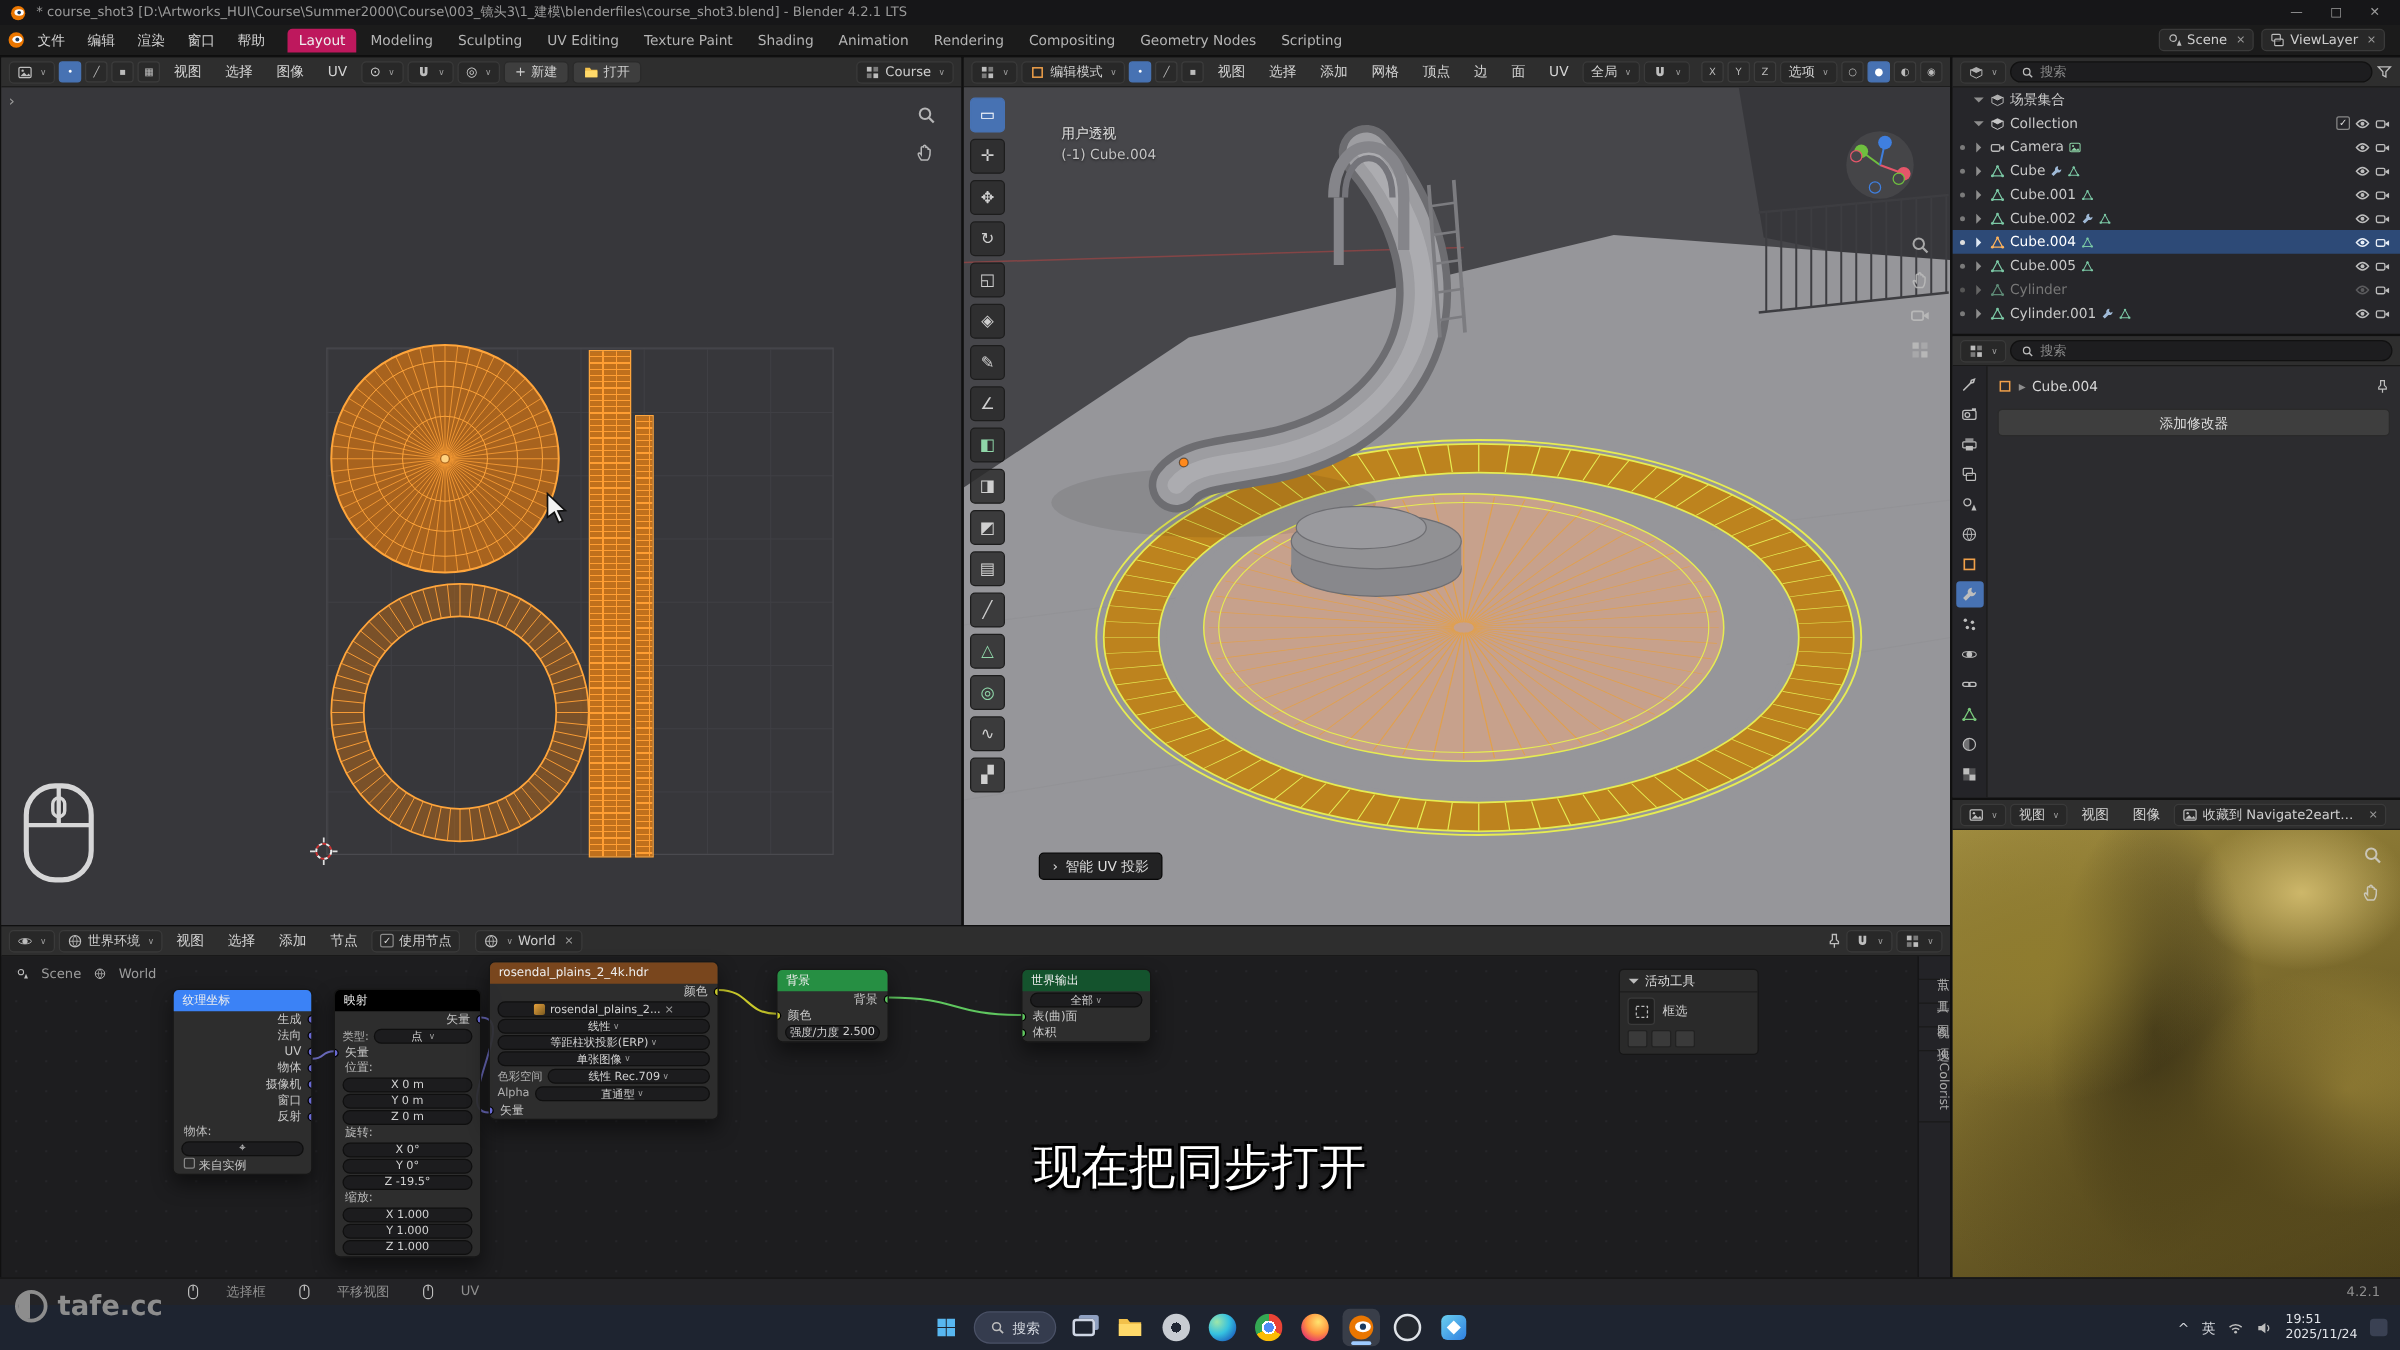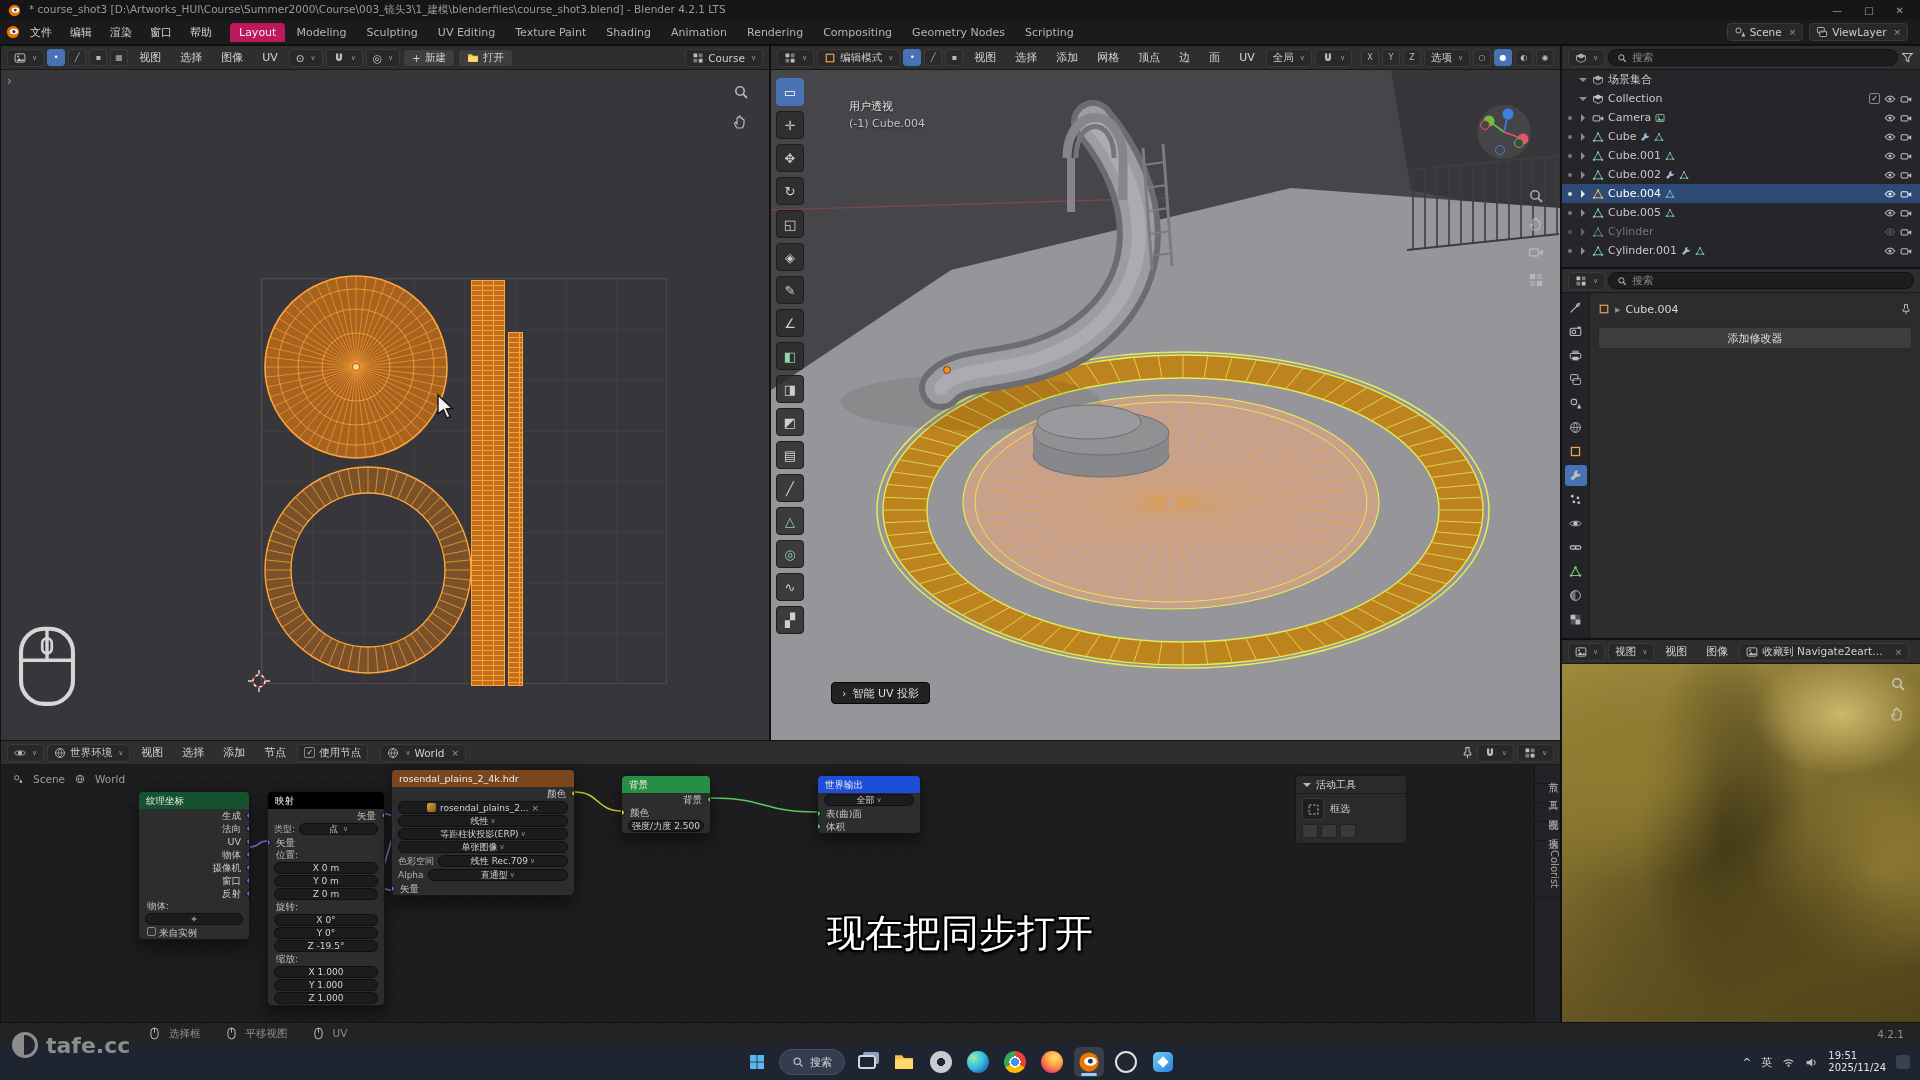--- a/index.html
+++ b/index.html
@@ -96,21 +96,21 @@
 .s-vec{background:#6a6ad4}.s-col{background:#c9c92b}.s-shd{background:#5fc75f}
 .thumb{width:9px;height:9px;border-radius:2px;background:linear-gradient(135deg,#e8a23c,#7a5a20);flex:none}
 .ntool{position:absolute;background:#2b2b2bee;border:1px solid #161616;border-radius:4px;font-size:10px;color:#cfcfcf}
 .ntool-h{display:flex;align-items:center;gap:4px;height:18px;padding:0 6px;border-bottom:1px solid #1c1c1c;color:#ddd}
 .ntool-b{display:flex;align-items:center;gap:6px;padding:4px 6px}
 .toolbox{width:22px;height:22px;background:#1e1e1e;border:1px solid #3a3a3a;border-radius:3px;display:flex;align-items:center;justify-content:center;color:#9fc0e8}
 .ntool-r{display:flex;gap:3px;padding:0 6px 5px}
 .mini{width:16px;height:14px;background:#3a3a3a;border:1px solid #222;border-radius:2px}
 
 .statusbar{position:absolute;left:0;top:1022px;width:1920px;height:22px;background:#232326;border-top:1px solid #141414;display:flex;align-items:center;gap:26px;padding-left:150px;color:#8f8f8f;font-size:10.5px}
-.hint{display:flex;gap:10px}
+.hint{display:flex;gap:22px}
 .version{margin-left:auto;padding-right:16px;color:#8f8f8f}
 
 .taskbar{position:absolute;left:0;top:1044px;width:1920px;height:36px;background:#202633f2;display:flex;align-items:center}
 .tb-center{position:absolute;left:50%;transform:translateX(-50%);display:flex;align-items:center;gap:7px}
 .tico{position:relative;width:30px;height:30px;border-radius:6px;display:flex;align-items:center;justify-content:center}
 .tico.active{background:#ffffff1f}
 .tico .ind{position:absolute;bottom:1px;left:7px;width:16px;height:3px;border-radius:2px;background:#9ecbff}
 .tsearch{display:flex;align-items:center;gap:6px;background:#3a4153d9;border:1px solid #4a5166;border-radius:14px;height:26px;padding:0 12px;color:#d3d7de;font-size:11px}
 .circ{width:22px;height:22px;border-radius:50%}
 .tb-tray{position:absolute;right:10px;display:flex;align-items:center;gap:10px;color:#d6d9de;font-size:11px}
@@ -1028,21 +1028,21 @@
     </div>
 
     <svg width="1559" height="281" style="position:absolute;left:0;top:0;pointer-events:none">
       <path d="M249,106 C259,106 256,100 266,100" stroke="#7a7ad8" stroke-width="1.6" fill="none"></path>
       <path d="M384,73 C414,73 360,149 390,149" stroke="#7a7ad8" stroke-width="1.6" fill="none"></path>
       <path d="M574,51 C598,51 596,70 620,70" stroke="#c9c92b" stroke-width="1.6" fill="none"></path>
       <path d="M710,57 C766,57 760,71 816,71" stroke="#5fc75f" stroke-width="1.6" fill="none"></path>
     </svg>
 
     <div class="node" style="left:137px;top:50px;width:112px">
-      <div class="nhead" style="background:#14532d">纹理坐标</div>
+      <div class="nhead" style="background:#3b82f6">纹理坐标</div>
       <div class="nrow r"><span>生成</span><span class="sock r s-vec"></span></div>
       <div class="nrow r"><span>法向</span><span class="sock r s-vec"></span></div>
       <div class="nrow r"><span>UV</span><span class="sock r s-vec"></span></div>
       <div class="nrow r"><span>物体</span><span class="sock r s-vec"></span></div>
       <div class="nrow r"><span>摄像机</span><span class="sock r s-vec"></span></div>
       <div class="nrow r"><span>窗口</span><span class="sock r s-vec"></span></div>
       <div class="nrow r"><span>反射</span><span class="sock r s-vec"></span></div>
       <div class="nlabel">物体:</div>
       <div class="nfield">
           <span></span>
@@ -1137,21 +1137,21 @@
       <div class="nhead" style="background:#268f43">背景</div>
       <div class="nrow r"><span>背景</span><span class="sock r s-shd"></span></div>
       <div class="nrow"><span class="sock l s-col"></span><span>颜色</span></div>
       <div class="nfield center">
           <span>强度/力度</span>
           <span>2.500</span>
         </div>
     </div>
 
     <div class="node" style="left:816px;top:34px;width:104px">
-      <div class="nhead" style="background:#1d4ed8">世界输出</div>
+      <div class="nhead" style="background:#14532d">世界输出</div>
       <div class="nfield">
           <span>全部</span>
           <span class="caret">∨</span>
         </div>
       <div class="nrow"><span class="sock l s-shd"></span><span>表(曲)面</span></div>
       <div class="nrow"><span class="sock l s-shd"></span><span>体积</span></div>
     </div>
 
     <div class="ntool" style="left:1294px;top:34px;width:112px">
       <div class="ntool-h">

